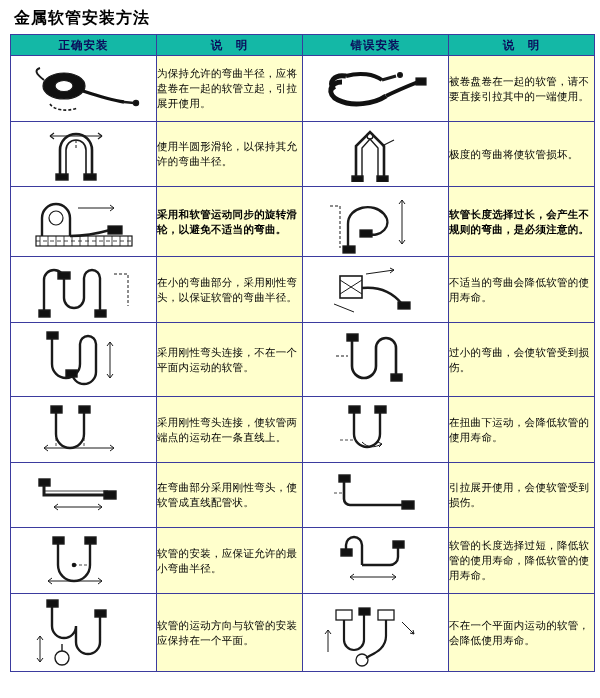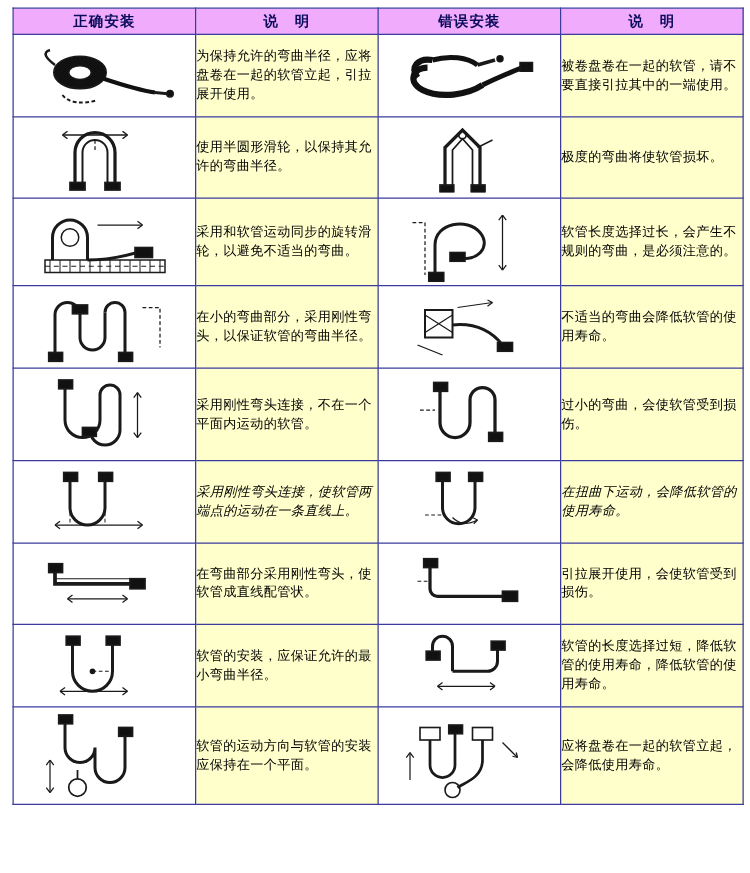--- a/index.html
+++ b/index.html
@@ -33,21 +33,21 @@
     border-collapse: collapse;
     table-layout: fixed;
     border: 1px solid #1a1a8c;
   }
   table.matrix td, table.matrix th {
     border: 1px solid #3b3b9e;
     padding: 0;
     vertical-align: middle;
   }
   thead th {
-    background: #f0abfc;
+    background: #14b8a6;
     color: #0a0a5a;
     font-size: 11.5px;
     font-weight: bold;
     height: 20px;
     letter-spacing: 1px;
   }
   .col-img { width: 145px; }
   .col-txt { width: 145px; margin-left: 28px; }
   td.img-cell {
     background: #ffffff;
@@ -58,35 +58,36 @@
     background: #ffffcc;
     font-size: 10.5px;
     line-height: 15px;
     color: #000;
     padding: 4px 6px;
     text-align: left;
     letter-spacing: 0.3px;
   }
   .row-h-1 { height: 66px; border-radius: 23px; }
   .row-h-2 { height: 62px; padding-left: 19px; }
-  .row-h-3 { height: 70px; }
+  .row-h-3 { height: 70px; font-weight: bold; }
   .row-h-4 { height: 66px; }
   .row-h-5 { height: 74px; }
-  .row-h-6 { height: 66px; font-style: italic; }
+  .row-h-6 { height: 66px; }
   .row-h-7 { height: 62px; }
   .row-h-8 { height: 66px; }
   .row-h-9 { height: 78px; }
   svg { display: block; margin: 0 auto; }
   .sk { stroke: #1a1a1a; fill: none; }
 </style>
 </head>
 <body>
 
 <div class="page">
 
+  <div class="doc-title">金属软管安装方法</div>
 
   <table class="matrix">
     <thead>
       <tr>
         <th class="col-img">正确安装</th>
         <th class="col-txt">说　明</th>
         <th class="col-img">错误安装</th>
         <th class="col-txt">说　明</th>
       </tr>
     </thead>
@@ -396,18 +397,18 @@
                 <path d="M76 24 L76 40 C76 54, 62 58, 56 62" stroke-width="2.2"></path>
                 <circle cx="52" cy="64" r="6" stroke-width="1.3"></circle>
                 <path d="M92 26 L104 38" stroke-width="1"></path>
                 <path d="M104 38 L100 37 M104 38 L103 34" stroke-width="1"></path>
                 <path d="M18 34 L18 56" stroke-width="1"></path>
                 <path d="M18 34 L15 38 M18 34 L21 38" stroke-width="1"></path>
               </g>
             </svg>
           </span>
         </td>
-        <td class="txt-cell">应将盘卷在一起的软管立起，会降低使用寿命。</td>
+        <td class="txt-cell">不在一个平面内运动的软管，会降低使用寿命。</td>
       </tr>
 
     </tbody>
   </table>
 </div>
 
 </body></html>

